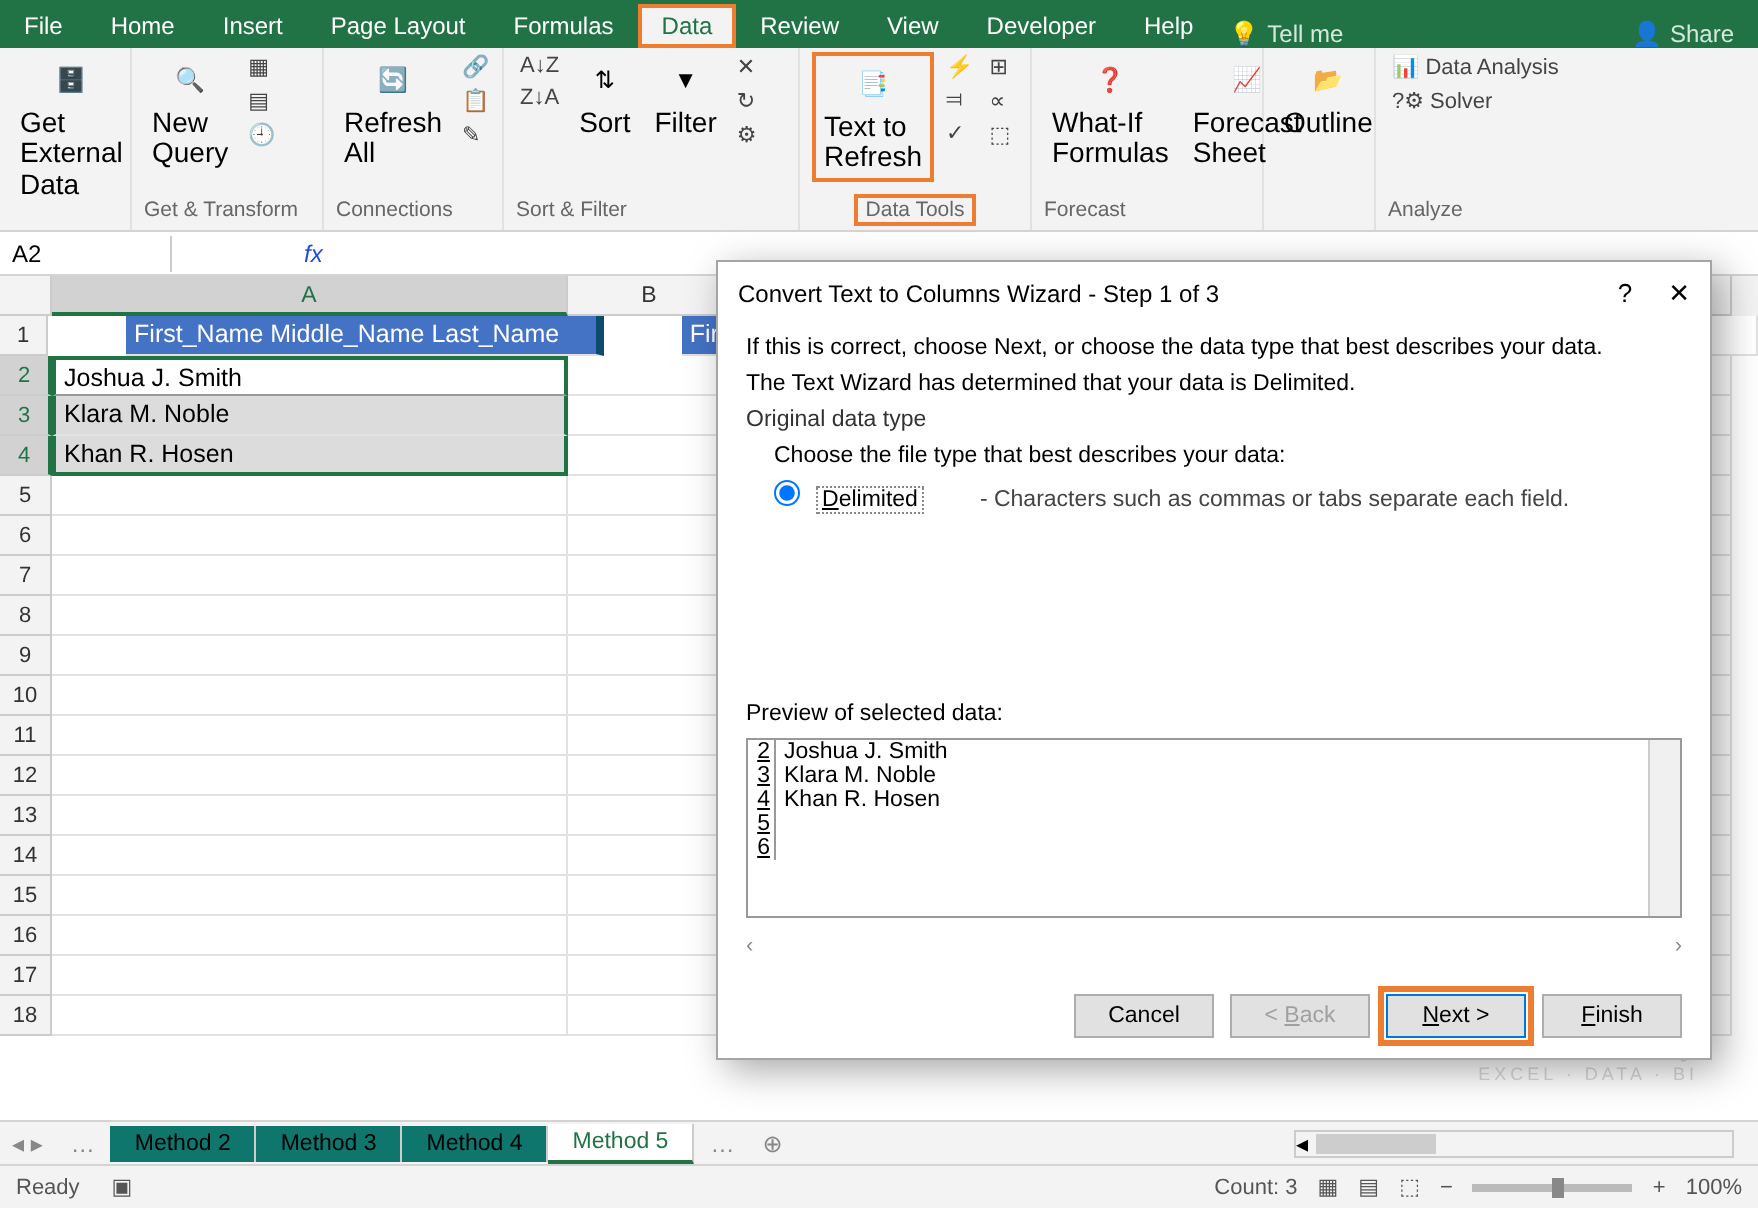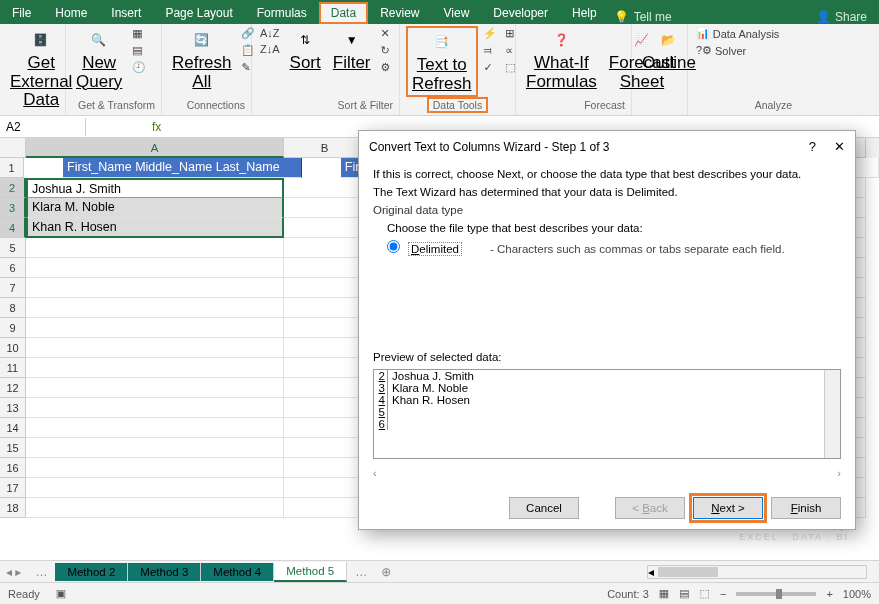--- a/index.html
+++ b/index.html
@@ -9,48 +9,48 @@
 .tabs { display: flex; background: #217346; height: 24px; align-items: flex-end; color: #fff; }
 .tab { padding: 4px 12px; font-size: 12px; cursor: pointer; }
 .tab.active { background: #f3f3f3; color: #217346; }
 .tab.highlight { border: 2px solid #ed7d31; padding: 2px 10px; }
 .tell-me { display: flex; align-items: center; gap: 4px; color: #d4e8dc; margin-left: 6px; }
 .share { margin-left: auto; padding-right: 12px; color: #d4e8dc; display:flex; align-items:center; gap:4px;}
 
 
 .ribbon { background: #f3f3f3; height: 92px; border-bottom: 1px solid #d4d4d4; display: flex; }
 .group { border-right: 1px solid #e1e1e1; padding: 2px 6px; display: flex; flex-direction: column; justify-content: space-between; }
-.group-label { text-align: right; font-size: 10.5px; color: #666; padding-bottom: 2px; }
+.group-label { text-align: left; font-size: 10.5px; color: #666; padding-bottom: 2px; }
 .group-label.highlight { border: 2px solid #ed7d31; display: inline-block; margin: 0 auto; padding: 0 4px; }
 .group-content { display: flex; gap: 4px; flex: 1; align-items: flex-start; }
 .big-btn { display: flex; flex-direction: column; align-items: center; gap: 2px; padding: 2px 4px; cursor: pointer; }
 .big-btn.highlight { border: 2px solid #ed7d31; }
-.big-btn .lbl { font-size: 17px; text-align: center; line-height: 1.1; text-decoration: underline; }
+.big-btn .lbl { font-size: 14px; line-height: 1.1; }
 .icon-box { width: 24px; height: 24px; display: flex; align-items: center; justify-content: center; }
 .small-icons { display: flex; flex-direction: column; gap: 2px; }
 .ribbon-link { font-size: 11px; color: #444; padding: 1px 2px; display:flex; align-items:center; gap:3px;}
 
 
 .formula-bar { display: flex; height: 22px; border-bottom: 1px solid #d4d4d4; align-items: center; background:#fff; }
 .name-box { width: 86px; border-right: 1px solid #ccc; padding: 2px 6px; font-size: 12px; }
-.fx { padding: 0 6px; color: #4d7c0f; }
+.fx { padding: 0 6px; color: #1d4ed8; font-style: italic; }
 .formula-input { flex: 1; padding: 2px 6px; }
 
 
 .grid-area { position: relative; height: 398px; overflow: hidden; }
 .col-headers { display: flex; background: #f3f3f3; height: 20px; }
 .corner { width: 26px; border-right: 1px solid #ccc; border-bottom: 1px solid #ccc; background:#f3f3f3;}
 .col-h { border-right: 1px solid #ccc; border-bottom: 1px solid #ccc; text-align: center; font-size: 11.5px; color: #333; line-height: 20px; }
 .col-h.sel { background: #d2d2d2; color:#217346; border-bottom:2px solid #217346;}
 .rows { }
 .row { display: flex; height: 20px; }
 .row-h { width: 26px; background: #f3f3f3; border-right: 1px solid #ccc; border-bottom: 1px solid #ccc; text-align: center; font-size: 11px; color: #333; line-height: 20px; }
 .row-h.sel { background:#d2d2d2; color:#217346; border-right:2px solid #217346;}
 .cell { border-right: 1px solid #e1e1e1; border-bottom: 1px solid #e1e1e1; padding: 2px 4px; font-size: 12.5px; white-space: nowrap; overflow: hidden; }
-.header-cell { background: #4472C4; color: #fff; border-right: 1px solid #0c4a6e; font-size: 12.5px; padding:2px 4px;margin-left:39px;}
+.header-cell { background: #4472C4; color: #fff; border-right: 4px solid #0c4a6e; font-size: 12.5px; padding:2px 4px;margin-left:39px;}
 .sel-range { background: #dcdcdc; }
 .active-cell { background:#fff !important; }
 
 
 .sheet-bar { position:absolute; bottom:22px; left:0; right:0; display: flex; height: 22px; background: #f3f3f3; border-top: 1px solid #d4d4d4; align-items: center; }
 .sheet-nav { padding: 0 6px; color: #888; display:flex; gap:6px;}
 .sheet-tab { padding: 3px 12px; font-size: 11.5px; border-right: 1px solid #ccc; background: #0f766e; cursor: pointer; }
 .sheet-tab.active { background: #fff; border-bottom: 2px solid #217346; color:#217346; font-weight:500;}
 .sheet-add { padding: 0 6px; color: #888; }
 .sheet-scroll { flex:1; display:flex; justify-content:flex-end; padding-right:12px;}
@@ -73,21 +73,21 @@
 .radio-row .desc { color: #444; }
 .delim-box { border:1px dotted #888; padding:0 2px;}
 .preview { border: 1px solid #999; height: 90px; background: #fff; font-family: 'Courier New', monospace; font-size: 11.5px; overflow: hidden; position:relative;}
 .preview-row { display:flex;}
 .preview-num { width:14px; text-align:right; border-right:1px solid #999; padding-right:2px; text-decoration:underline;}
 .preview-txt { padding-left:4px;}
 .preview-scroll-v { position:absolute; right:0; top:0; bottom:0; width:16px; background:#f0f0f0; border-left:1px solid #ccc;}
 .dlg-scroll-h { display:flex; justify-content:space-between; padding:2px 0; color:#888; font-size:11px;}
 .dialog-buttons { display: flex; gap: 8px; justify-content: flex-end; padding: 10px 14px; }
 .dlg-btn { padding: 4px 14px; background: #e1e1e1; border: 1px solid #adadad; font-size: 11.5px; cursor: pointer; min-width:70px; text-align:center;}
-.dlg-btn.disabled { color: #a0a0a0; margin-left: 28px; }
+.dlg-btn.disabled { color: #a0a0a0; }
 .dlg-btn.highlight { outline: 3px solid #ed7d31; outline-offset: 1px; }
 .dlg-btn.default { border:1px solid #0078d7;}
 
 
 .watermark { position: absolute; right: 30px; bottom: 62px; color: #d9d9d9; font-size: 18px; font-weight: 300; text-align:right; pointer-events:none;}
 .watermark .sub { font-size: 9px; letter-spacing: 2px; }
 
 u { text-decoration: underline; }
 </style>
 </head>

